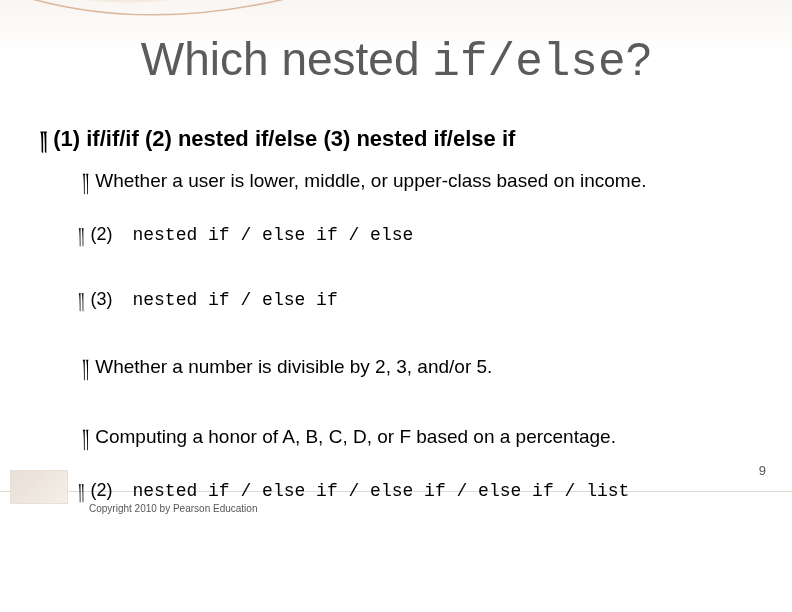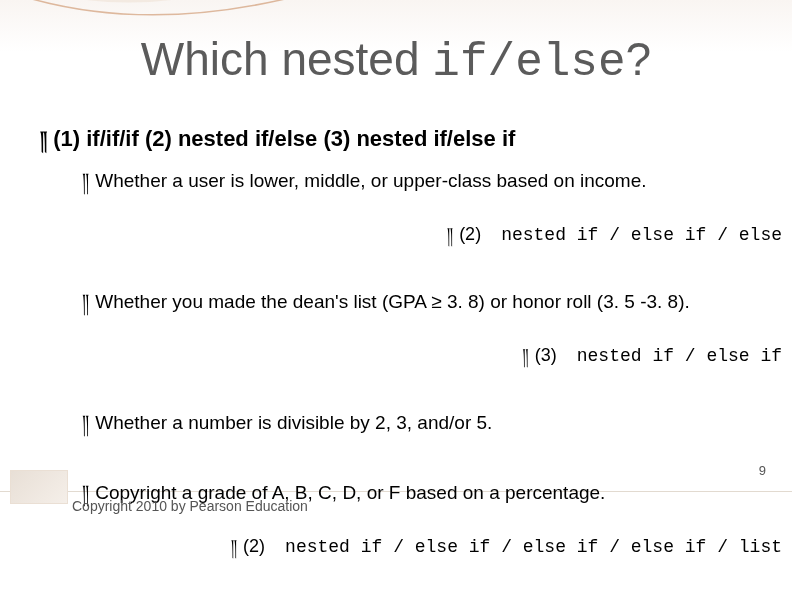--- a/index.html
+++ b/index.html
@@ -60,21 +60,20 @@
   .q {
     font-size: 19px;
     color: #000;
     margin-bottom: 6px;
     margin-left: 40px;
   }
   .a {
     font-size: 18px;
     color: #000;
     margin-left: 36px;
-    text-align: right;
   }
   .a .label { font-weight: 400; }
   .a .ans-code {
     font-family: "Courier New", Courier, monospace;
   }
   .bullet-lg {
     display: inline-block;
     font-family: "Courier New", monospace;
     font-size: 18px;
     margin-right: 6px;
@@ -84,22 +83,22 @@
     display: inline-block;
     font-family: "Courier New", monospace;
     font-size: 16px;
     margin-right: 6px;
     vertical-align: 1px;
   }
   .subtitle .bullet-lg { vertical-align: 2px; }
   .copyright {
     position: absolute;
     bottom: 10px;
-    left: 72px;
-    font-size: 14px;
+    left: 89px;
+    font-size: 10px;
     color: #555;
     z-index: 2;
   }
   .pagenum {
     position: absolute;
     bottom: 46px;
     right: 26px;
     font-size: 13px;
     color: #555;
     z-index: 2;
@@ -150,37 +149,34 @@
     <div class="item">
       <div class="q">
         <span class="bullet-lg">༎</span><span>Whether a user is lower, middle, or upper-class based on income.</span>
       </div>
       <div class="a">
         <span class="bullet-sm">༎</span><span class="label">(2)</span>&nbsp;&nbsp;&nbsp;&nbsp;<span class="ans-code">nested if / else if / else</span>
       </div>
     </div>
 
     <div class="item">
-      <div class="q">
-        <span class="bullet-lg">༎</span><span>Whether you made the dean's list (GPA ≥ 3. 8) or honor roll (3. 5 -3. 8).</span>
-      </div>
       <div class="a">
         <span class="bullet-sm">༎</span><span class="label">(3)</span>&nbsp;&nbsp;&nbsp;&nbsp;<span class="ans-code">nested if / else if</span>
       </div>
     </div>
 
     <div class="item">
       <div class="q">
         <span class="bullet-lg">༎</span><span>Whether a number is divisible by 2, 3, and/or 5.</span>
       </div>
     </div>
 
     <div class="item">
       <div class="q">
-        <span class="bullet-lg">༎</span><span>Copyright a grade of A, B, C, D, or F based on a percentage.</span>
+        <span class="bullet-lg">༎</span><span>Computing a honor of A, B, C, D, or F based on a percentage.</span>
       </div>
       <div class="a">
         <span class="bullet-sm">༎</span><span class="label">(2)</span>&nbsp;&nbsp;&nbsp;&nbsp;<span class="ans-code">nested if / else if / else if / else if / list</span>
       </div>
     </div>
 
   </div>
 
   <div class="hr"></div>
   <div class="thumb"></div>

